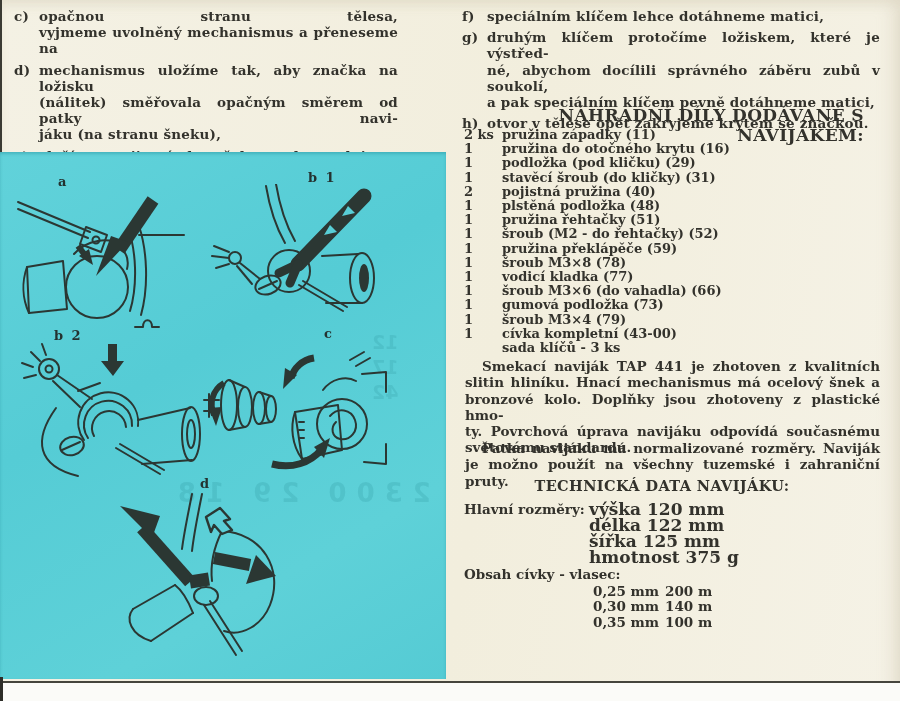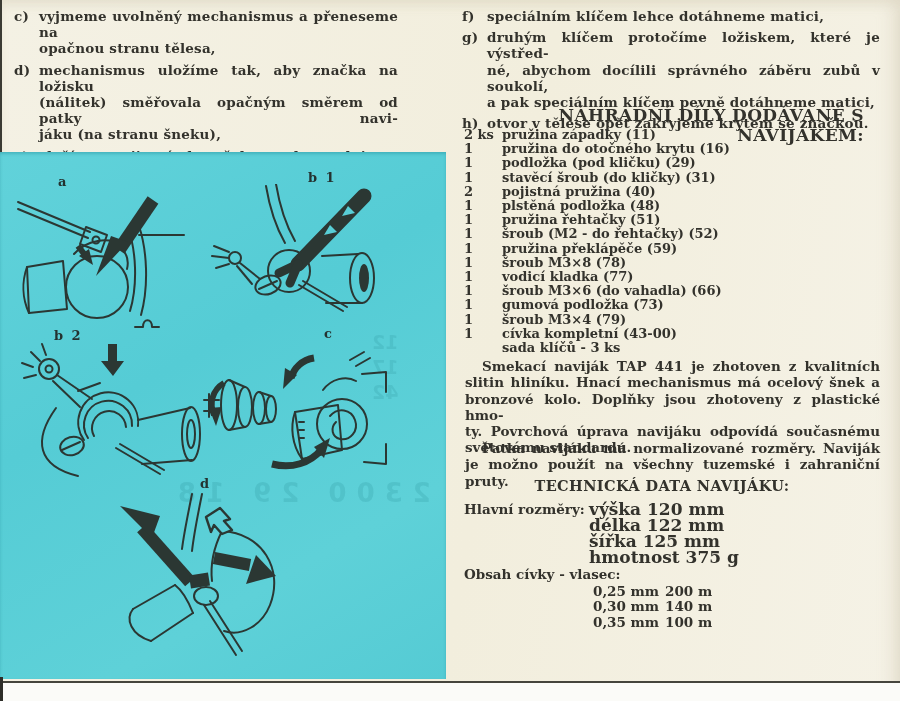--- a/index.html
+++ b/index.html
@@ -58,22 +58,22 @@
 </style>
 </head>
 <body>
 
 <div class="page">
 
   <div class="instr instr-left">
     <div class="item">
       <span class="lbl">c)</span>
       <div class="lines jlines">
+          <div class="jl">opačnou stranu tělesa,</div>
           <div class="jl">vyjmeme uvolněný mechanismus a přeneseme na</div>
-          <div class="jl">opačnou stranu tělesa,</div>
         </div>
     </div>
     <div class="item">
       <span class="lbl">d)</span>
       <div class="lines jlines">
           <div class="jl">mechanismus uložíme tak, aby značka na ložisku</div>
           <div class="jl">(nálitek) směřovala opačným směrem od patky navi-</div>
           <div class="jl">jáku (na stranu šneku),</div>
         </div>
     </div>

